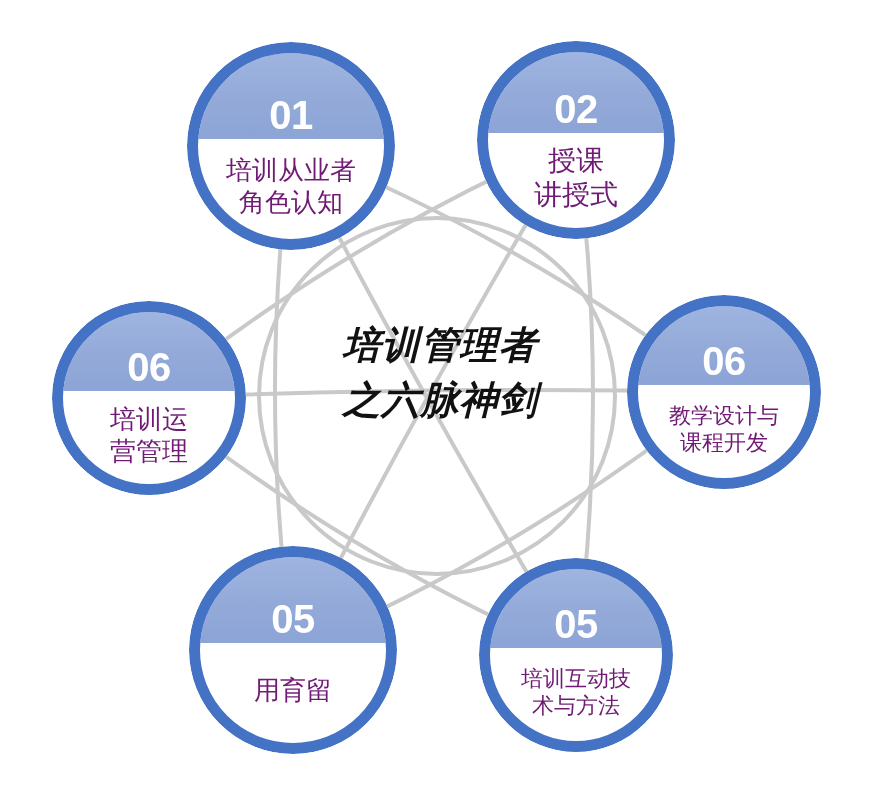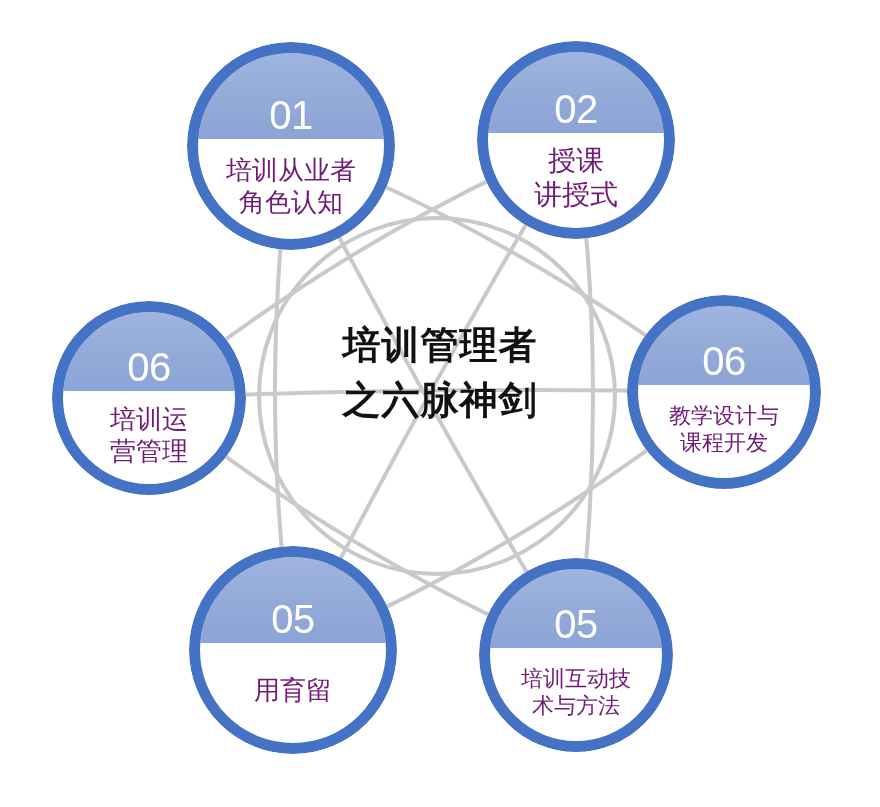--- a/index.html
+++ b/index.html
@@ -59,21 +59,21 @@
     background: linear-gradient(180deg, #9FB4DF 0%, #93AAD9 55%, #8CA4D6 100%);
     display: flex;
     align-items: flex-end;
     justify-content: center;
     box-sizing: border-box;
     padding-bottom: 2px;
   }
   .node-num {
     color: #ffffff;
     font-size: 40px;
-    font-weight: normal;
+    font-weight: bold;
     letter-spacing: -0.5px;
     line-height: 1;
     transform: translateY(-2px);
   }
   .node-body {
     flex: 1 1 auto;
     display: flex;
     align-items: center;
     justify-content: center;
     background: #ffffff;
@@ -96,20 +96,21 @@
     left: 290px;
     top: 318px;
     width: 300px;
     text-align: center;
     z-index: 6;
     color: #111111;
     font-weight: bold;
     font-size: 38px;
     line-height: 1.45;
     letter-spacing: 1px;
+    font-style: italic;
   }
   #center-title .tline { display: block; white-space: nowrap; }
 </style>
 </head>
 <body>
 
 <div id="stage">
 
   <svg id="bg-svg" viewBox="0 0 880 807" preserveAspectRatio="none" aria-hidden="true">
     <g id="bg-group" fill="none" stroke="#C9C9C9" stroke-width="4" stroke-linecap="round">

